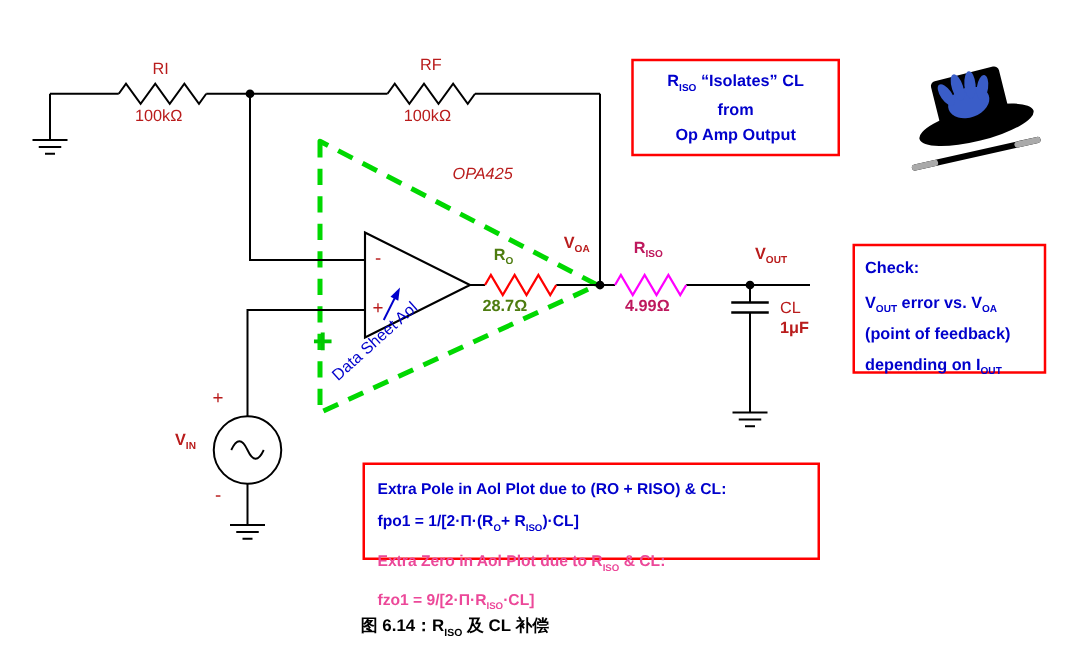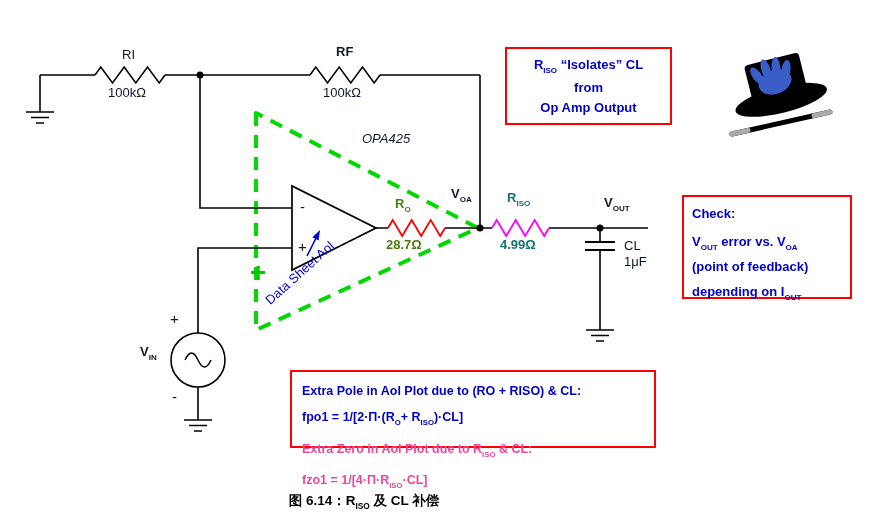--- a/index.html
+++ b/index.html
@@ -1,33 +1,33 @@
 <!DOCTYPE html>
 <html><head>
 <meta charset="utf-8">
 <style>
   * { margin:0; padding:0; box-sizing:border-box; }
   body { font-family:"Liberation Sans", sans-serif; background:#fff; }
   .canvas { position:relative; width:872px; height:517px; background:#fff; overflow:hidden; }
   svg.circuit { position:absolute; left:0; top:0; }
-  .lbl { position:absolute; font-size:13px; color:#0f172a; white-space:nowrap; line-height:1.1; }
+  .lbl { position:absolute; font-size:13px; color:#b91c1c; white-space:nowrap; line-height:1.1; }
   .bold { font-weight:bold; }
   sub { font-size:0.62em; }
   .red { color:#4d7c0f; }
-  .magenta { color:#0f766e; }
+  .magenta { color:#be185d; }
   .sign { font-size:15px; }
   .green-plus { font-size:28px; font-weight:bold; color:#00c800; }
   .aol { left:263px; top:297px; color:#0000cc; font-size:13px;
          transform:rotate(-42deg); transform-origin:0 0; }
   .redbox { position:absolute; border:2px solid #ff0000; background:#fff;
             color:#0000cc; font-weight:bold; font-size:13px; }
   .box-isolates { left:505px; top:47px; width:167px; height:78px;
                   display:flex; flex-direction:column; justify-content:space-between;
                   text-align:center; padding:8px 4px; }
-  .box-check { left:682px; top:195px; width:170px; height:104px; padding:7px 8px; line-height:19px; }
+  .box-check { left:682px; top:195px; width:155px; height:104px; padding:7px 8px; line-height:19px; }
   .box-check .title { margin-bottom:9px; }
   .box-check .dep { margin-top:6px; }
   .box-formulas { left:290px; top:370px; width:366px; height:78px;
                   padding:6px 10px; font-size:12.5px; line-height:26px; }
   .mag { color:#ec4899; }
   .caption { position:absolute; left:0; top:492px; width:728px; text-align:center;
              font-size:13.5px; font-weight:bold; color:#000; }
 </style>
 </head>
 <body>
@@ -97,39 +97,39 @@
         <line x1="732" y1="134" x2="830" y2="112" stroke="#000" stroke-width="5" stroke-linecap="round"></line>
         <line x1="732" y1="134" x2="748" y2="130.4" stroke="#aaa" stroke-width="5" stroke-linecap="round"></line>
         <line x1="814" y1="115.6" x2="830" y2="112" stroke="#aaa" stroke-width="5" stroke-linecap="round"></line>
       </g>
     </g>
   </svg>
 
   <div class="lbl" style="left:122px; top:48px;">RI</div>
   <div class="lbl" style="left:108px; top:86px;">100kΩ</div>
 
-  <div class="lbl" style="left:336px; top:45px;font-weight:bold;">RF</div>
+  <div class="lbl" style="left:336px; top:45px;">RF</div>
   <div class="lbl" style="left:323px; top:86px;">100kΩ</div>
 
   <div class="lbl" style="left:362px; top:132px;font-style:italic;">OPA425</div>
   <div class="lbl sign" style="left:300px; top:199px;">-</div>
   <div class="lbl sign" style="left:298px; top:239px;">+</div>
 
   <div class="lbl bold red" style="left:395px; top:197px;"><span>R</span><sub>O</sub></div>
   <div class="lbl bold red" style="left:386px; top:238px;">28.7Ω</div>
 
   <div class="lbl bold" style="left:451px; top:187px;"><span>V</span><sub>OA</sub></div>
 
   <div class="lbl bold magenta" style="left:507px; top:191px;"><span>R</span><sub>ISO</sub></div>
   <div class="lbl bold magenta" style="left:500px; top:238px;">4.99Ω</div>
 
   <div class="lbl bold" style="left:604px; top:196px;"><span>V</span><sub>OUT</sub></div>
 
   <div class="lbl" style="left:624px; top:239px;">CL</div>
-  <div class="lbl" style="left:624px; top:255px;">1μF</div>
+  <div class="lbl" style="left:624px; top:255px;font-weight:bold;">1μF</div>
 
   <div class="lbl bold" style="left:140px; top:345px;"><span>V</span><sub>IN</sub></div>
   <div class="lbl sign" style="left:170px; top:311px;">+</div>
   <div class="lbl sign" style="left:172px; top:389px;">-</div>
 
   <div class="lbl green-plus" style="left:250px; top:258px;">+</div>
   <div class="lbl aol">Data Sheet Aol</div>
 
   <div class="redbox box-isolates">
     <div><span>R</span><sub>ISO</sub><span> “Isolates” CL</span></div>
@@ -141,18 +141,18 @@
     <div class="title">Check:</div>
     <div><span>V</span><sub>OUT</sub><span> error vs. V</span><sub>OA</sub></div>
     <div>(point of feedback)</div>
     <div class="dep"><span>depending on I</span><sub>OUT</sub></div>
   </div>
 
   <div class="redbox box-formulas">
     <div>Extra Pole in Aol Plot due to (RO + RISO)  &amp; CL:</div>
     <div><span>fpo1 = 1/[2·Π·(R</span><sub>O</sub><span>+ R</span><sub>ISO</sub><span>)·CL]</span></div>
     <div class="mag"><span>Extra Zero in Aol Plot due to R</span><sub>ISO</sub><span> &amp; CL:</span></div>
-    <div class="mag"><span>fzo1 = 1/[4·Π·R</span><sub>ISO</sub><span>·CL]</span></div>
+    <div class="mag"><span>fzo1 = 9/[2·Π·R</span><sub>ISO</sub><span>·CL]</span></div>
   </div>
 
   <div class="caption"><span>图 6.14：R</span><sub>ISO</sub><span> 及 CL 补偿</span></div>
 
 </div>
 
 </body></html>

